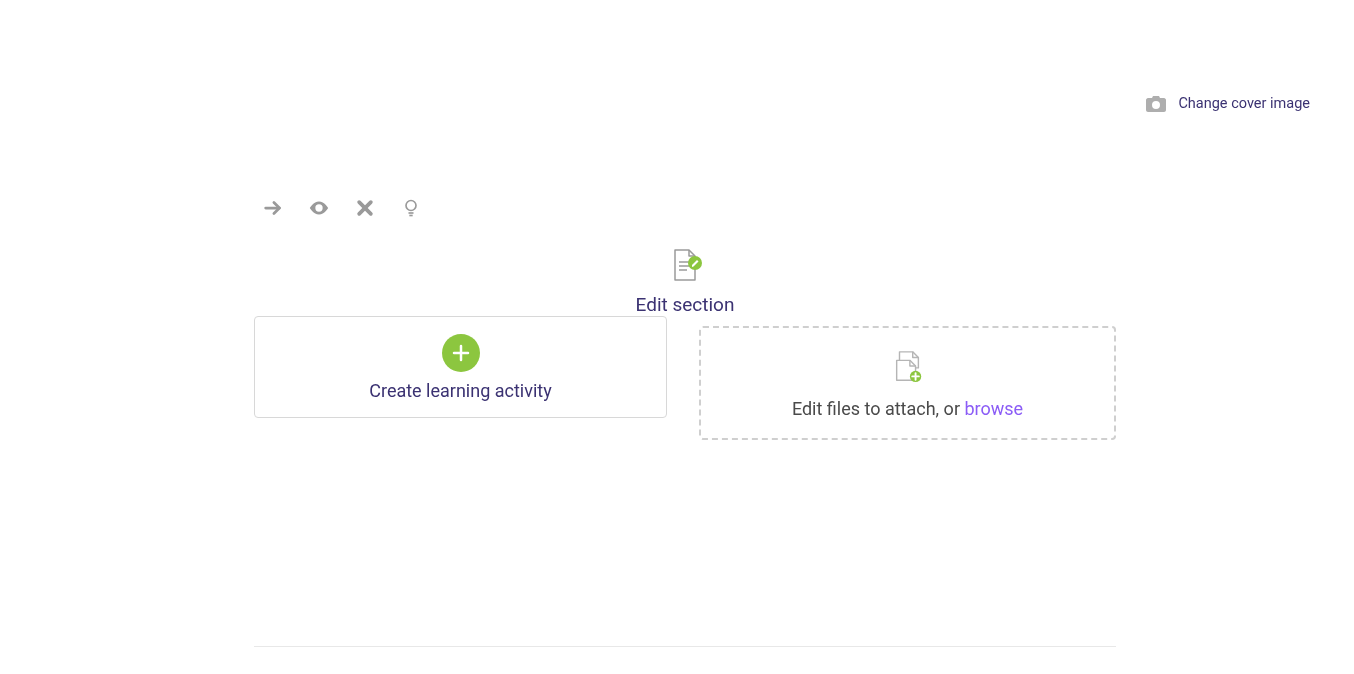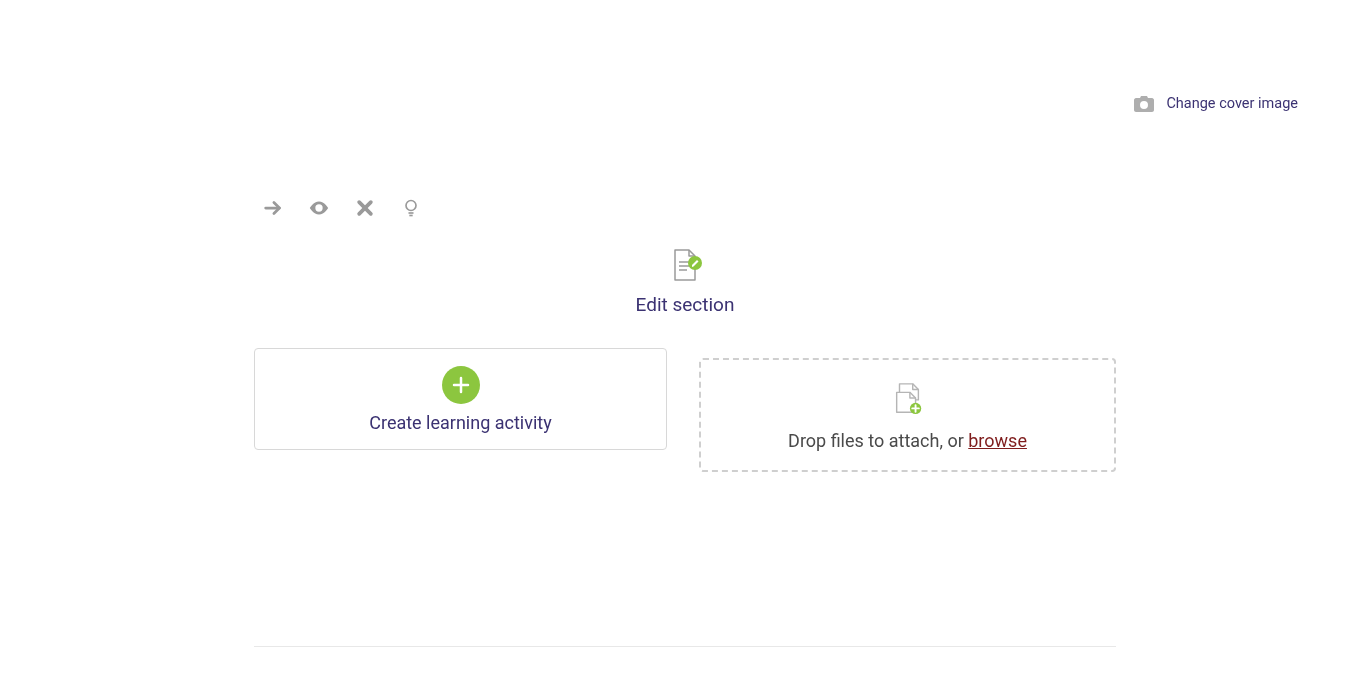--- a/index.html
+++ b/index.html
@@ -11,21 +11,21 @@
       font-family: -apple-system, BlinkMacSystemFont, "Segoe UI", Roboto, "Helvetica Neue", Arial, sans-serif;
       background: #fff;
       width: 1354px;
       height: 674px;
       position: relative;
       overflow: hidden;
     }
     .change-cover {
       position: absolute;
       top: 95px;
-      right: 56px;
+      right: 44px;
       display: flex;
       align-items: center;
       gap: 12px;
       cursor: pointer;
     }
     .camera-icon {
       width: 20px;
       height: 16px;
       display: flex;
       align-items: center;
@@ -65,21 +65,20 @@
     }
     .description {
       font-size: 18.5px;
       color: #4a4a4a;
       line-height: 1.55;
       margin-bottom: 36px;
       max-width: 800px;
     }
     .edit-section {
       text-align: center;
-      margin-bottom: 32px;
       cursor: pointer;
     }
     .edit-section-icon {
       display: inline-block;
       margin-bottom: 6px;
     }
     .edit-section-label {
       color: #3b3272;
       font-size: 19px;
     }
@@ -126,22 +125,21 @@
       margin-top: 10px;
     }
     .drop-icon {
       margin-bottom: 10px;
     }
     .drop-text {
       color: #4a4a4a;
       font-size: 18px;
     }
     .browse-link {
-      color: #7f1d1d;
-      text-decoration: underline;
+      color: #8b5cf6;
     }
     .bottom-divider {
       position: absolute;
       left: 254px;
       bottom: 27px;
       width: 862px;
       height: 1px;
       background: #e8e8e8;
     }
   </style>
@@ -221,19 +219,19 @@
           <path d="M9 3 L23 3 L29 9 L29 20 L9 20 Z" fill="#fff" stroke="#b5b5b5" stroke-width="1.5" stroke-linejoin="round"></path>
           <path d="M23 3 L23 9 L29 9" fill="none" stroke="#b5b5b5" stroke-width="1.5" stroke-linejoin="round"></path>
           <path d="M6 12 L20 12 L26 18 L26 33 L6 33 Z" fill="#fff" stroke="#b5b5b5" stroke-width="1.5" stroke-linejoin="round"></path>
           <path d="M20 12 L20 18 L26 18" fill="none" stroke="#b5b5b5" stroke-width="1.5" stroke-linejoin="round"></path>
           <circle cx="26" cy="29" r="6" fill="#8cc63f"></circle>
           <line x1="26" y1="25.5" x2="26" y2="32.5" stroke="#fff" stroke-width="2" stroke-linecap="round"></line>
           <line x1="22.5" y1="29" x2="29.5" y2="29" stroke="#fff" stroke-width="2" stroke-linecap="round"></line>
         </svg>
       </span>
       <div class="drop-text">
-        <span>Drop files to attach, or </span><span class="browse-link">browse</span>
+        <span>Edit files to attach, or </span><span class="browse-link">browse</span>
       </div>
     </div>
   </div>
 </div>
 
 <div class="bottom-divider"></div>
 
 </body></html>

